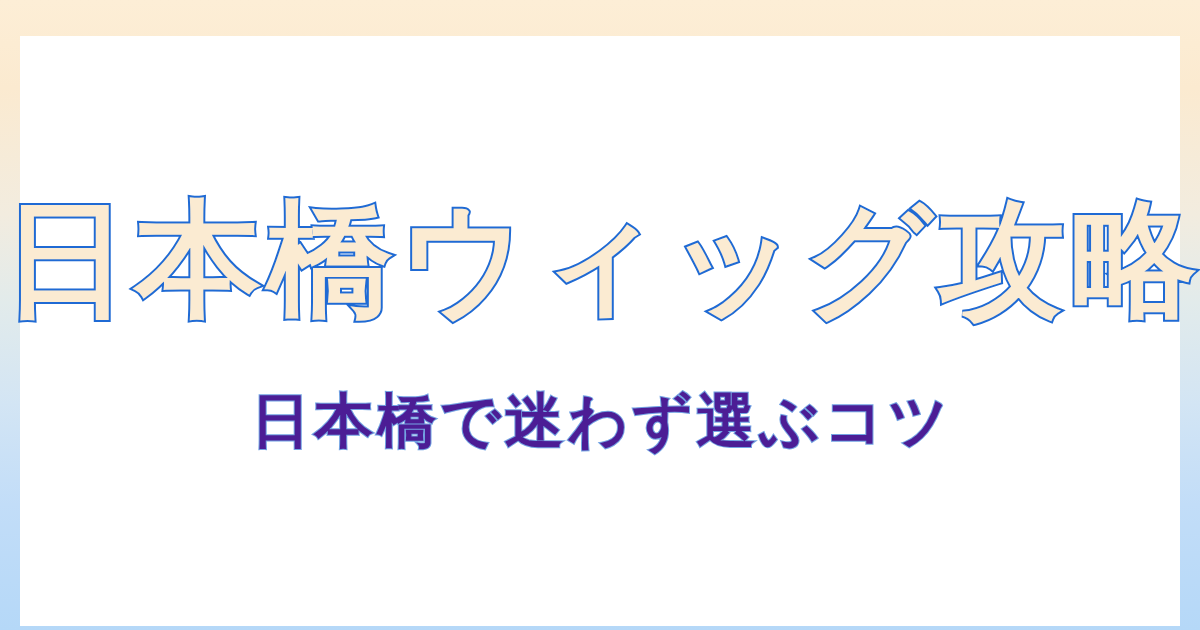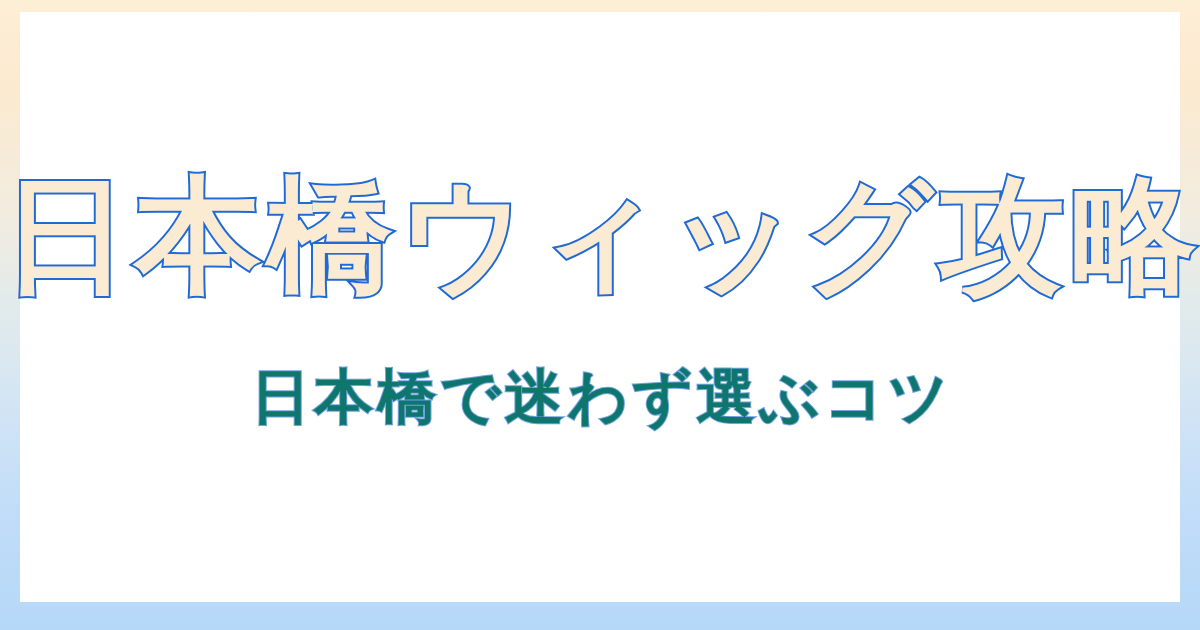--- a/index.html
+++ b/index.html
@@ -34,21 +34,21 @@
       #d3e5f4 64%,
       #c2ddf8 80%,
       #b5d8f8 100%
     );
   }
 
   
   #content-card {
     position: absolute;
     left: 20px;
-    top: 12px;
+    top: 36px;
     width: 1160px;
     height: 590px;
     background: #ffffff;
     display: flex;
     flex-direction: column;
     align-items: center;
     justify-content: center;
     box-sizing: border-box;
   }
 
@@ -80,21 +80,21 @@
 
   
   #subheadline {
     font-family: "DejaVu Sans", sans-serif;
     font-weight: 700;
     font-size: 59px;
     line-height: 1.2;
     letter-spacing: 4px;
     text-align: center;
     white-space: nowrap;
-    color: #0f766e;
+    color: #4c1d95;
     -webkit-text-stroke: 2px #74a4e3;
     paint-order: stroke fill;
     margin: 0;
     padding: 0;
     text-indent: 4px;
   }
 </style>
 </head>
 <body>
 

